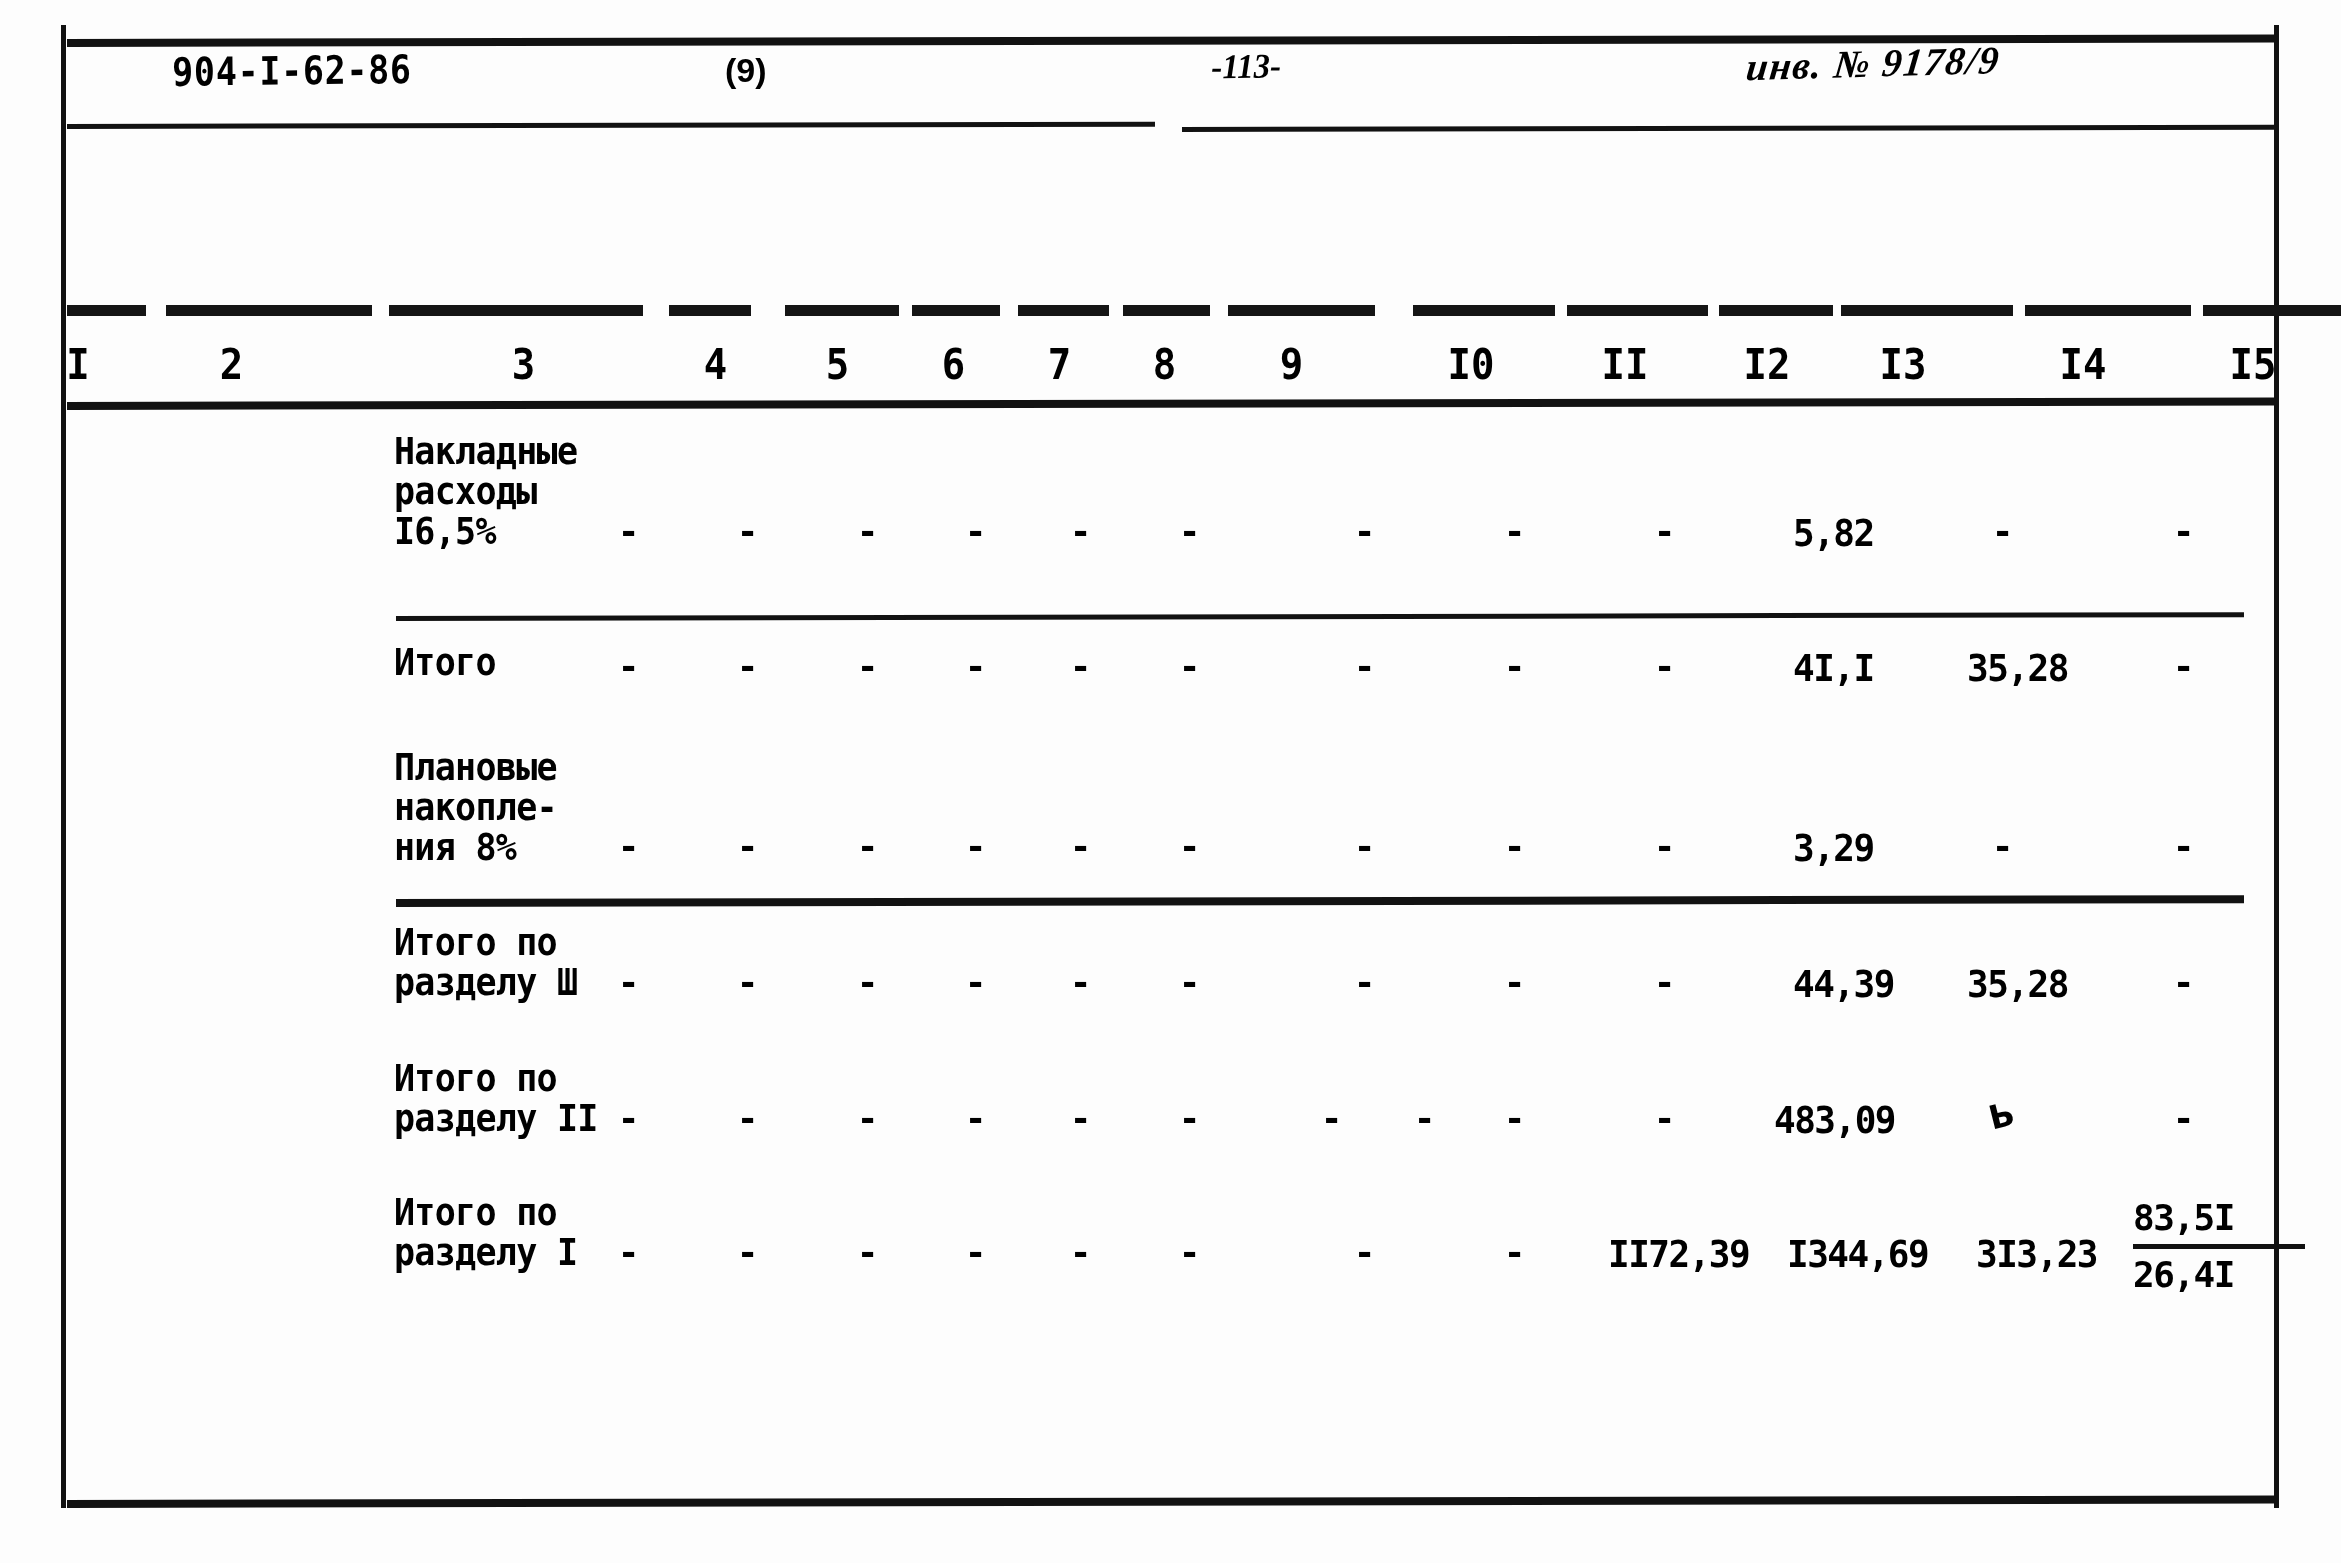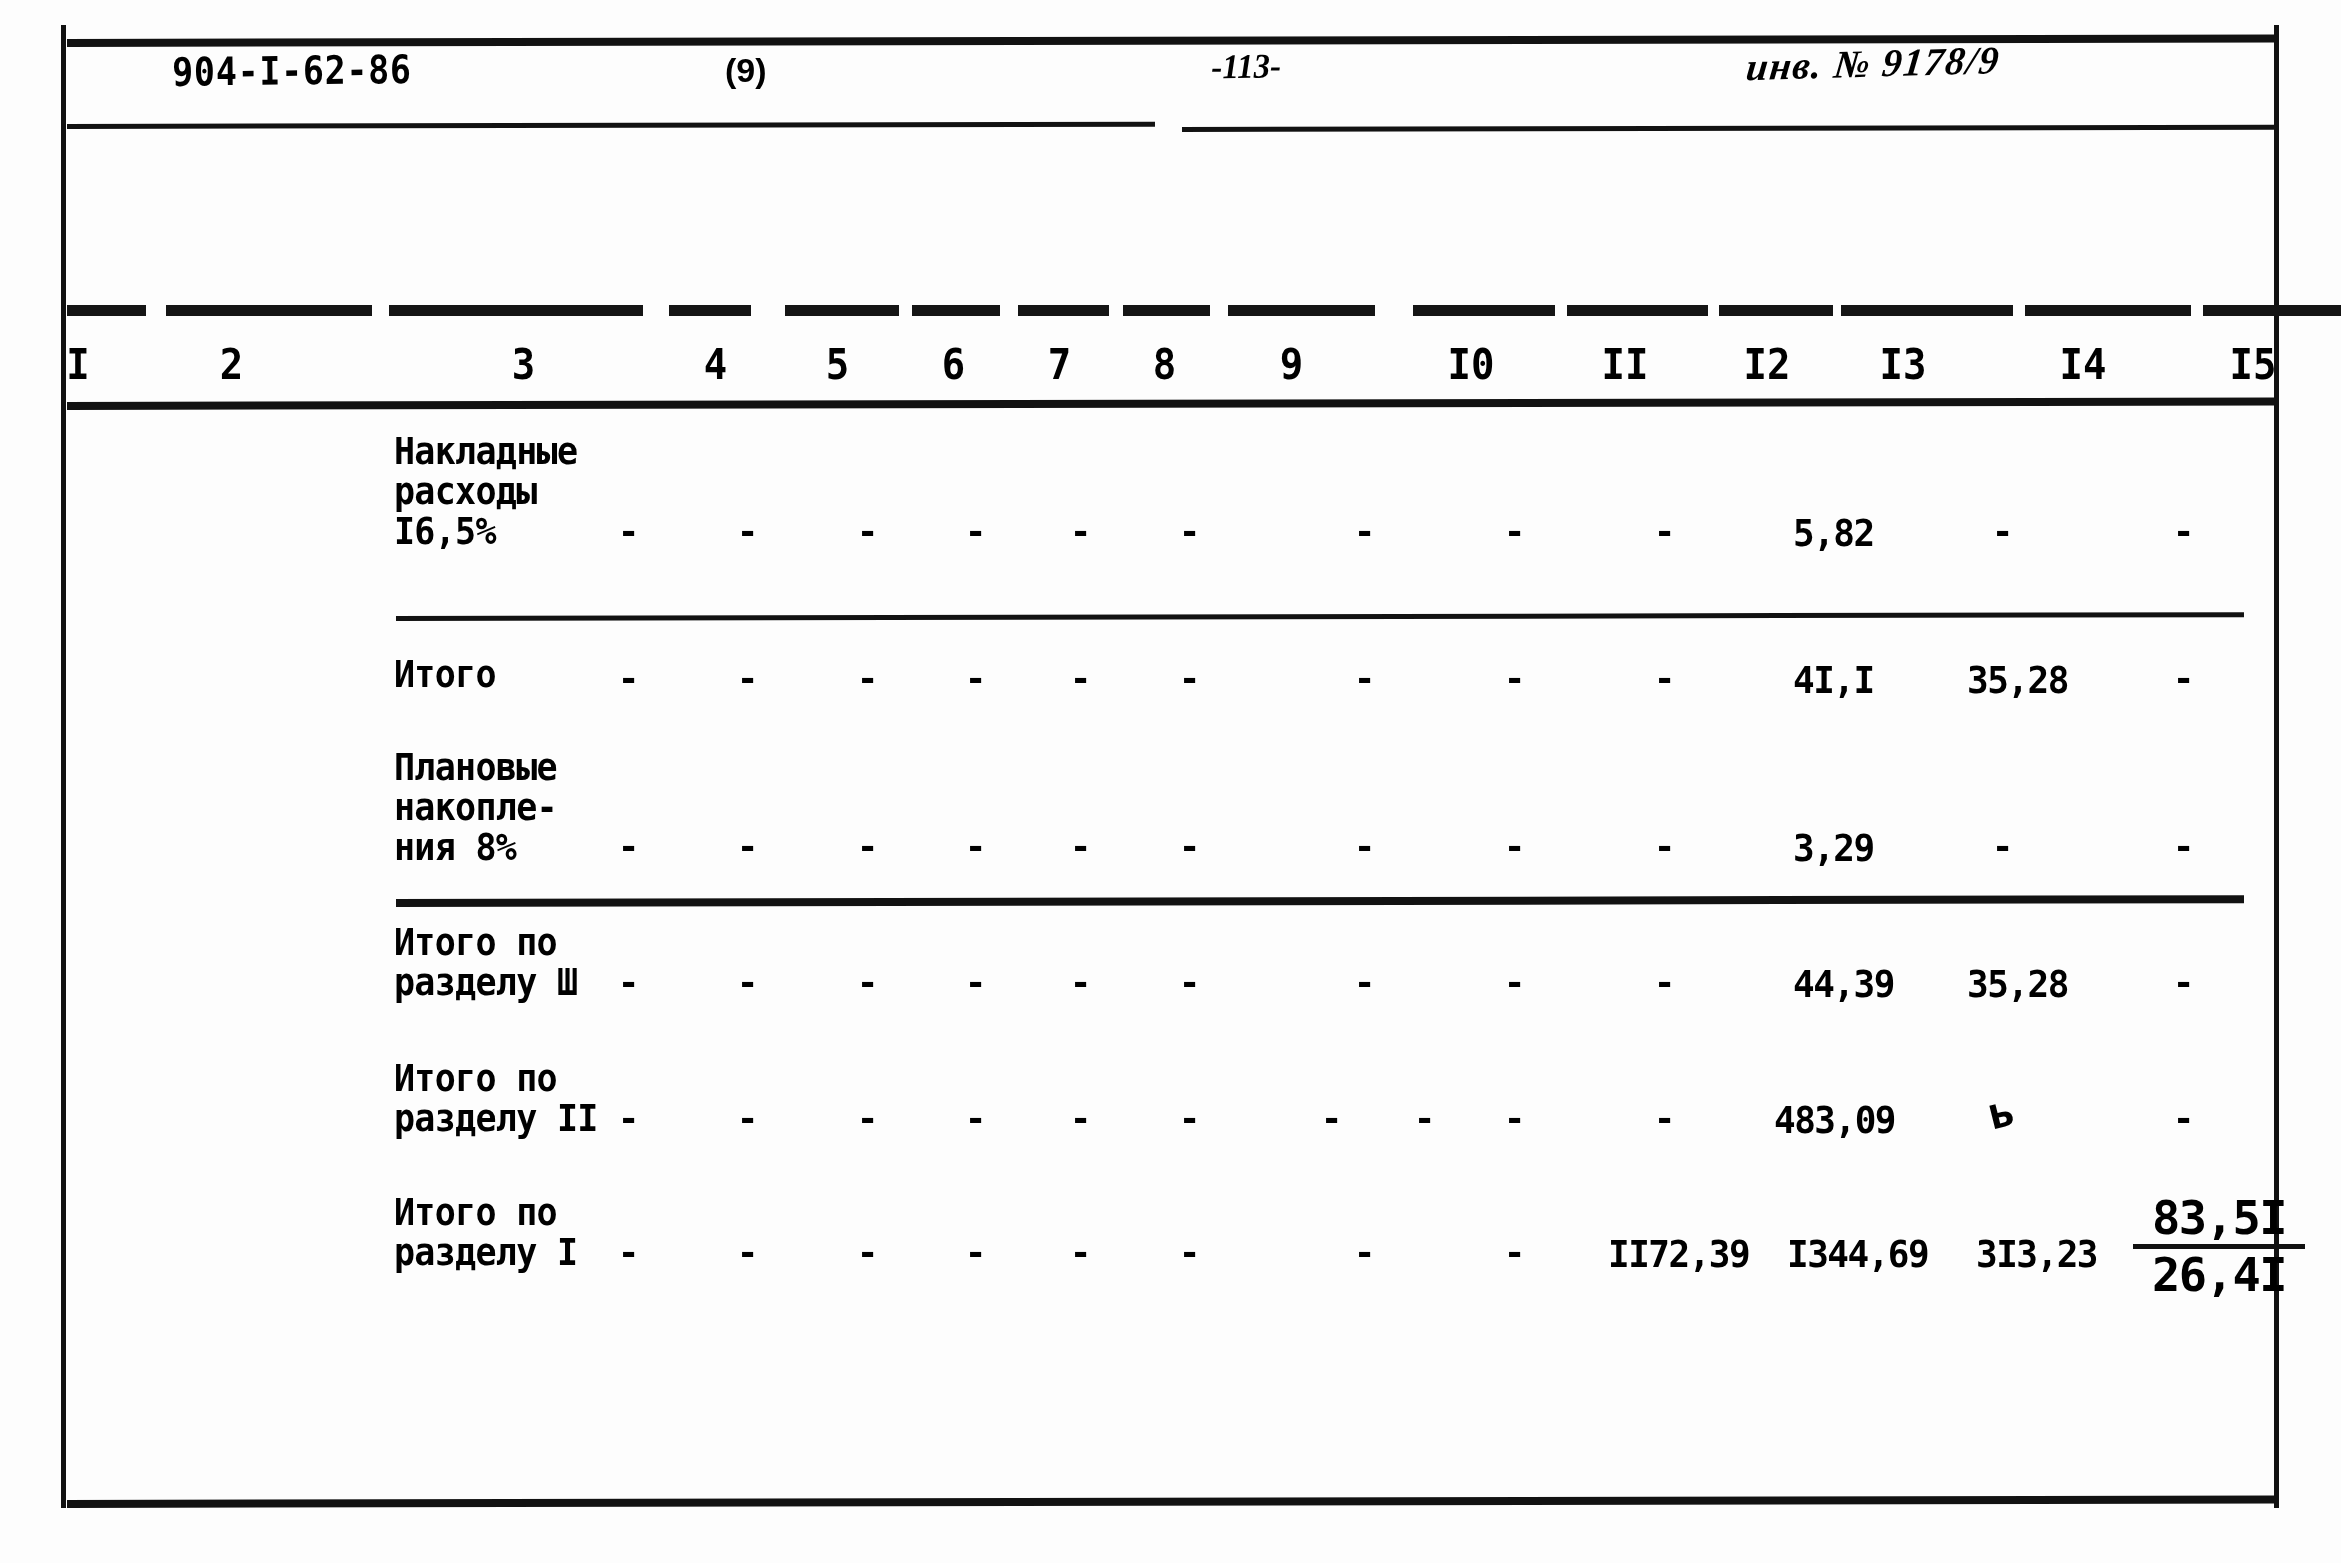--- a/index.html
+++ b/index.html
@@ -172,22 +172,21 @@
     position: absolute;
     font-size: 33px;
     font-weight: 900;
     font-family: "DejaVu Sans", sans-serif;
     transform: rotate(-14deg);
   }
 
   
   .fraction {
     position: absolute;
-    text-align: center;
-    font-size: 47px;
+    font-size: 36px;
     font-weight: 700;
     font-family: "DejaVu Sans Mono", "Liberation Mono", monospace;
     letter-spacing: -1.5px;
     line-height: 45px;
   }
   .fraction .bar {
     height: 5.2px;
     background: #111;
     margin: 4.5px 0 3px 0;
   }
@@ -262,21 +261,21 @@
       <div class="dash" style="left:1100px; top:103px; width:45px;">-</div>
       <div class="dash" style="left:1275px; top:103px; width:45px;">-</div>
       <div class="dash" style="left:1425px; top:103px; width:45px;">-</div>
       <div class="dash" style="left:1575px; top:103px; width:45px;">-</div>
       <div class="num" style="left:1726px; top:103px;">5,82</div>
       <div class="dash" style="left:1913px; top:103px; width:45px;">-</div>
       <div class="dash" style="left:2094px; top:103px; width:45px;">-</div>
     </div>
     <div class="rule med skew" style="left:329px; top:208px; width:1848px;"></div>
 
-    <div class="row" style="top:236px; height:88px;">
+    <div class="row" style="top:224px; height:88px;">
       <div class="label" style="left:327px; top:10.5px;">Итого</div>
       <div class="dash" style="left:539px;  top:13.5px; width:45px;">-</div>
       <div class="dash" style="left:658px;  top:13.5px; width:45px;">-</div>
       <div class="dash" style="left:778px; top:13.5px; width:45px;">-</div>
       <div class="dash" style="left:886px; top:13.5px; width:45px;">-</div>
       <div class="dash" style="left:991px; top:13.5px; width:45px;">-</div>
       <div class="dash" style="left:1100px; top:13.5px; width:45px;">-</div>
       <div class="dash" style="left:1275px; top:13.5px; width:45px;">-</div>
       <div class="dash" style="left:1425px; top:13.5px; width:45px;">-</div>
       <div class="dash" style="left:1575px; top:13.5px; width:45px;">-</div>

